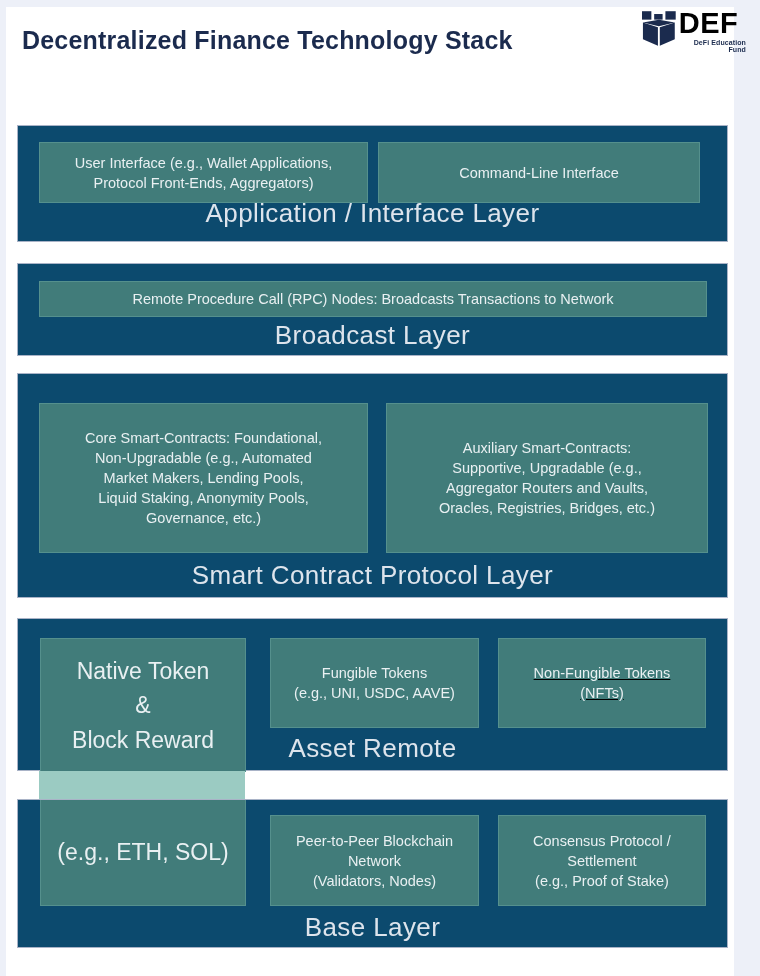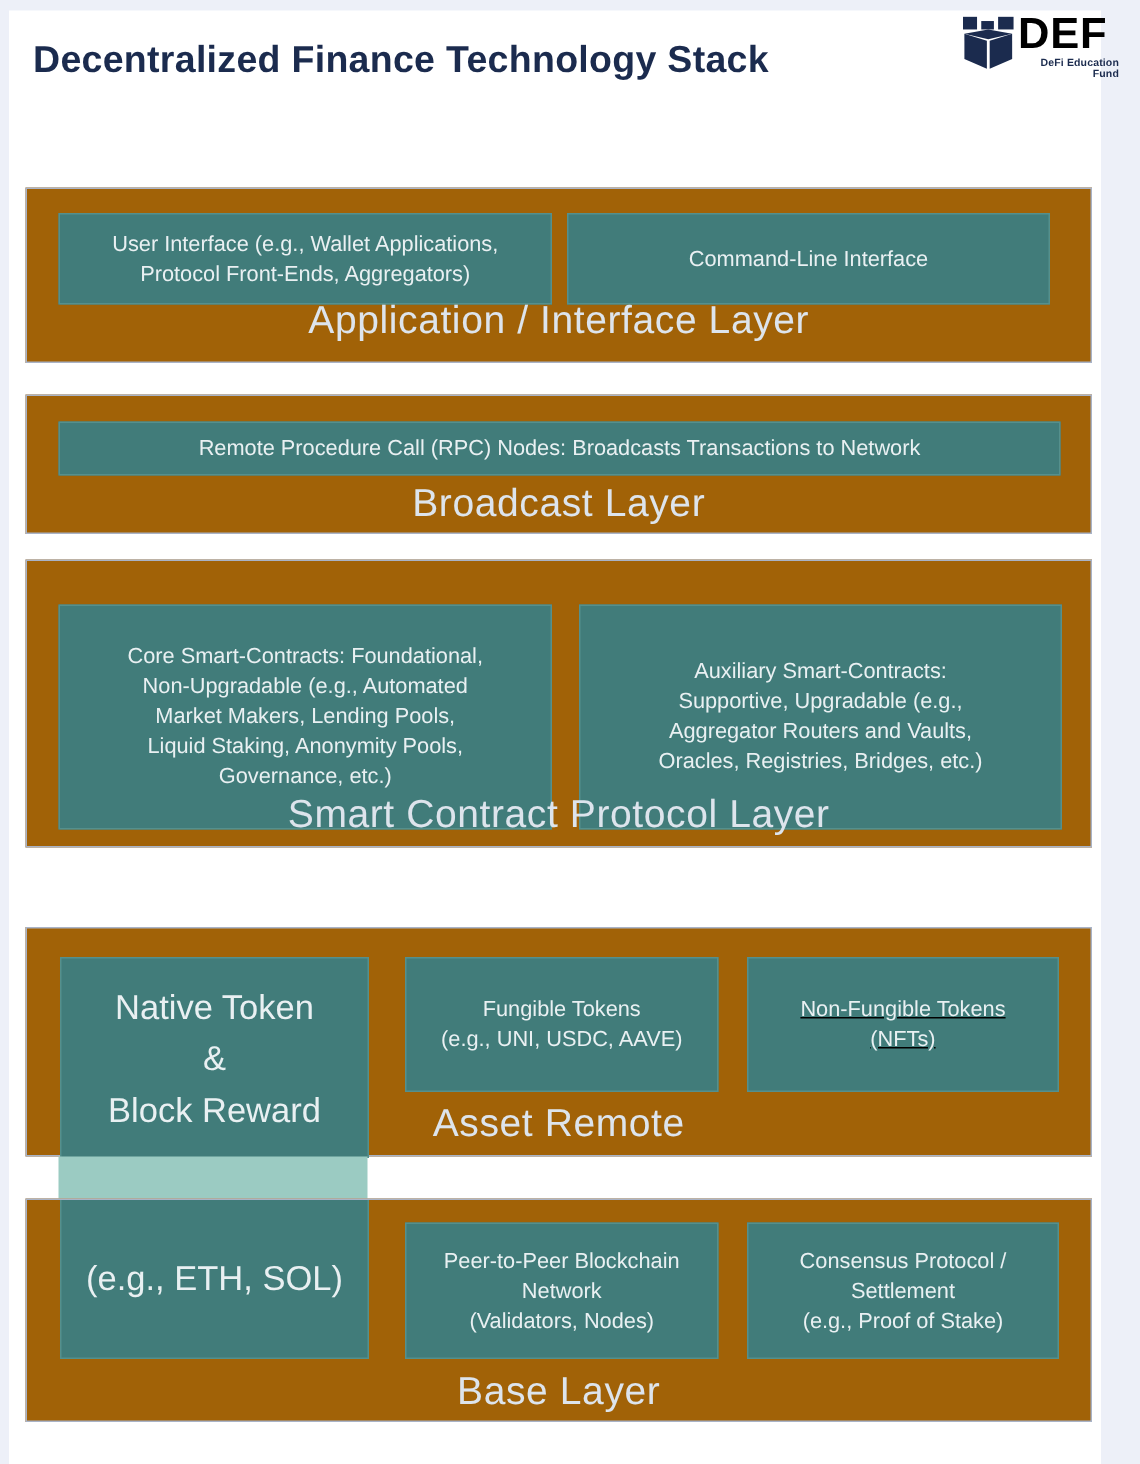--- a/index.html
+++ b/index.html
@@ -11,21 +11,21 @@
   .title { position:absolute; left:22px; top:26px; font-size:25px; font-weight:bold;
            color:#1b2b4e; letter-spacing:0.2px; }
 
   .logo { position:absolute; left:642px; top:10px; width:104px; height:48px; }
   .logo-row { display:flex; align-items:flex-start; }
   .logo-icon { width:36px; height:38px; margin-right:3px; }
   .logo-text { font-size:29px; font-weight:bold; color:#000000; line-height:0.95; letter-spacing:0.5px; }
   .logo-sub { font-size:7px; font-weight:bold; color:#1b2b4e; text-align:right; margin-top:1px;
               letter-spacing:0.1px; }
 
-  .layer { position:absolute; left:17px; width:711px; background:#a16207;
+  .layer { position:absolute; left:17px; width:711px; background:#0c4a6e;
            border:1px solid #a9b3c7; }
   .tealbox { position:absolute; background:#417c7a; border:1px solid #55908d;
              display:flex; align-items:center; justify-content:center; text-align:center; }
   .box-text { color:#e9f0f2; font-size:14.5px; line-height:1.38; white-space:pre-line; padding:2px 8px; }
   .box-text-big { color:#e9f0f2; font-size:23px; line-height:1.5; white-space:pre-line; }
   .layer-label { position:absolute; left:0; right:0; text-align:center; color:#dde4ec;
                  font-size:26px; font-weight:400; letter-spacing:0.4px; }
   .connector { position:absolute; background:#9bcbc2; }
 </style>
 </head>
@@ -64,21 +64,21 @@
     <div class="layer-label" style="bottom:12px;">Application / Interface Layer</div>
   </div>
 
   <div class="layer" style="top:263px; height:93px;">
     <div class="tealbox" style="left:21px; top:17px; width:668px; height:36px;">
       <div class="box-text">Remote Procedure Call (RPC) Nodes: Broadcasts Transactions to Network</div>
     </div>
     <div class="layer-label" style="bottom:4px;">Broadcast Layer</div>
   </div>
 
-  <div class="layer" style="top:373px; height:192px;">
+  <div class="layer" style="top:373px; height:225px;">
     <div class="tealbox" style="left:21px; top:29px; width:329px; height:150px;">
       <div class="box-text">Core Smart-Contracts: Foundational,
 Non-Upgradable (e.g., Automated
 Market Makers, Lending Pools,
 Liquid Staking, Anonymity Pools,
 Governance, etc.)</div>
     </div>
     <div class="tealbox" style="left:368px; top:29px; width:322px; height:150px;">
       <div class="box-text">Auxiliary Smart-Contracts:
 Supportive, Upgradable (e.g.,

